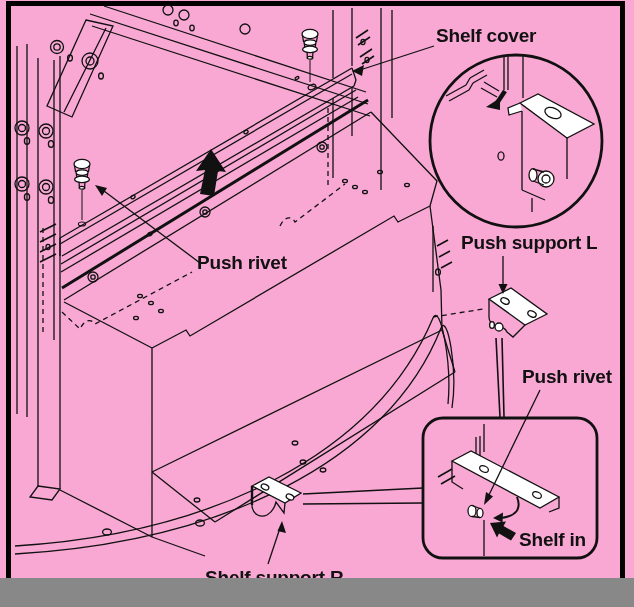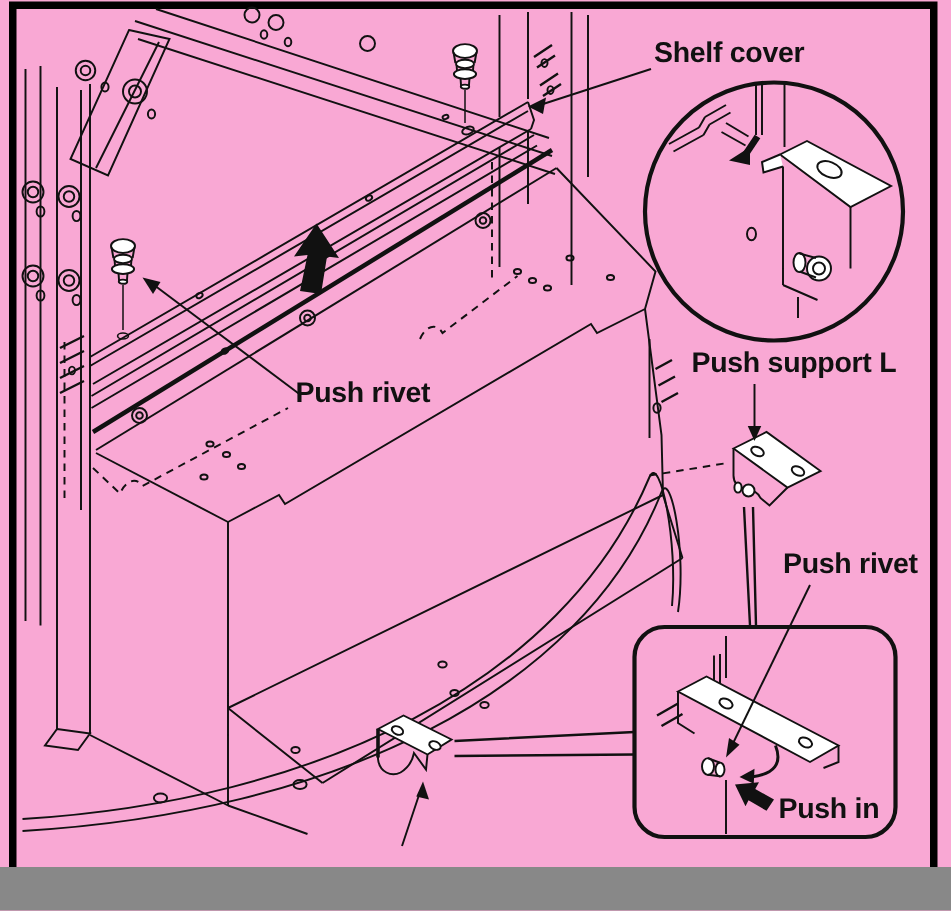--- a/index.html
+++ b/index.html
@@ -245,15 +245,16 @@
 
     <path d="M268,564 L280,528" fill="none"></path>
     <path d="M282,521 L286,533 L277.5,531 Z" stroke="none"></path>
   </g>
 </svg>
 
 <div class="lbl" style="left:436px;top:26px">Shelf cover</div>
 <div class="lbl" style="left:197px;top:253px">Push rivet</div>
 <div class="lbl" style="left:461px;top:233px">Push support L</div>
 <div class="lbl" style="left:522px;top:367px">Push rivet</div>
-<div class="lbl" style="left:519px;top:530px">Push in</div>
+<div class="lbl" style="left:519px;top:530px">Shelf in</div>
+<div class="lbl" style="left:205px;top:568px">Shelf support R</div>
 
 </div>
 
 </body></html>

